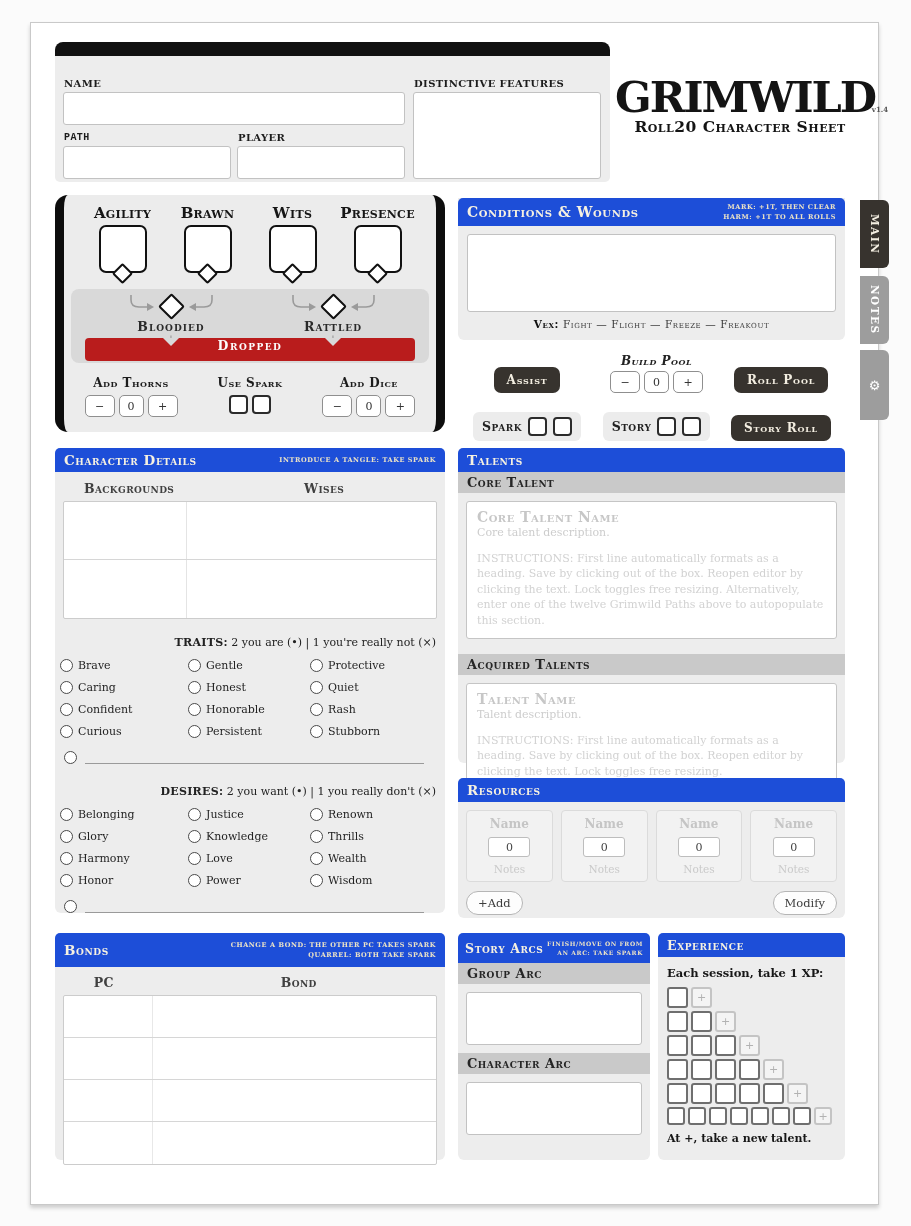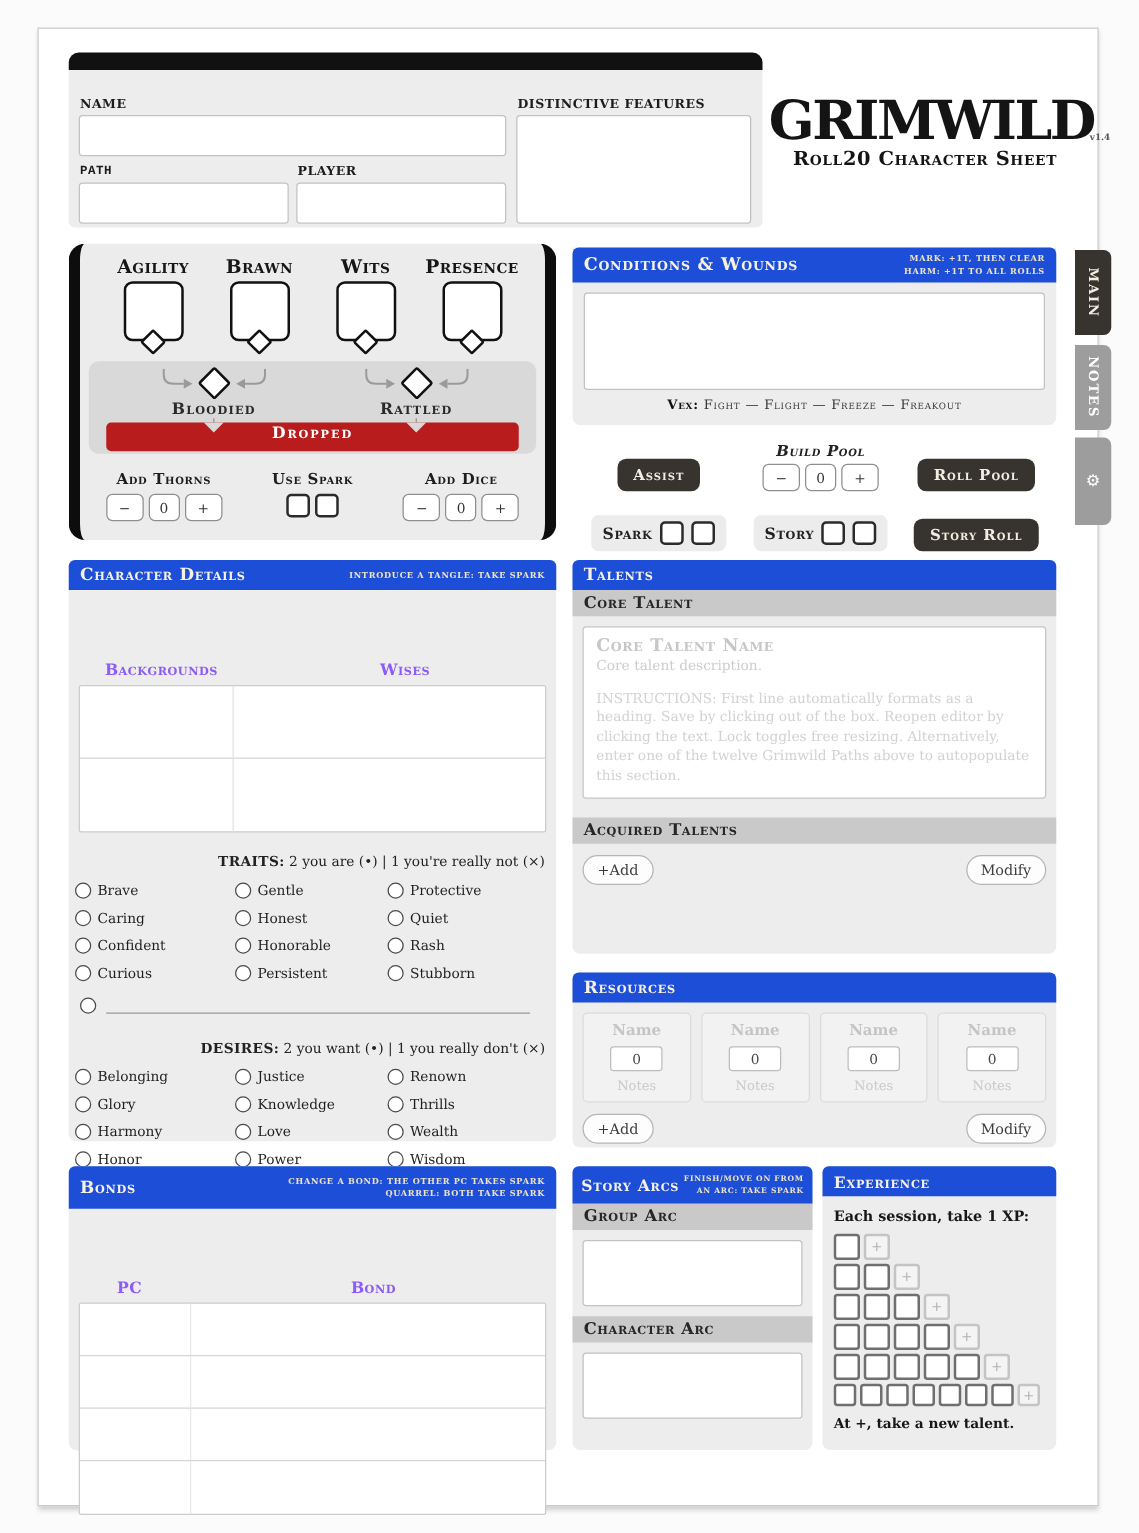--- a/index.html
+++ b/index.html
@@ -81,21 +81,21 @@
   #tab-main .vtext { color:#f3eee1; }
   #tab-notes { top:276px; height:68px; background:#9d9d9d; }
   #tab-settings { top:350px; height:70px; background:#9d9d9d; color:#fff; font-size:13px; }
 
   
   #details-panel { left:55px; top:448px; width:390px; height:465px; }
   #details-panel .phead { height:24px; }
   .bw-labels { display:flex; margin-top:9px; }
   .bw-labels .l1 { width:38%; text-align:center; }
   .bw-labels .l2 { flex:1; text-align:center; }
-  .col-label { font-variant:small-caps; font-weight:bold; font-size:12.5px; letter-spacing:.4px; color:#8b5cf6;margin-top:47px; }
+  .col-label { font-variant:small-caps; font-weight:bold; font-size:12.5px; letter-spacing:.4px; color:#404040; }
   .bw-table { margin:5px 8px 0; background:#fff; border:1px solid #ccc; border-radius:2px; }
   .bw-row { display:flex; height:58px; border-bottom:1px solid #d6d6d6; }
   .bw-row:last-child { border-bottom:none; }
   .bw-c1 { width:33%; border-right:1px solid #e4e4e4; }
   .bw-c2 { flex:1; }
   .opt-heading { font-size:11px; color:#222; padding:0 9px; margin-top:17px;text-align:right; }
   .opt-heading b { letter-spacing:.3px; }
   .opt-grid { display:grid; grid-template-columns:128px 122px 1fr; row-gap:9px; padding:0 5px; margin-top:10px; }
   .opt { display:flex; align-items:center; gap:5px; }
   .radio { width:13px; height:13px; border:1.5px solid #4a4a4a; border-radius:50%; background:#fff; flex:0 0 auto; }
@@ -478,20 +478,26 @@
   <div class="phead">
       <span class="ptitle" style="font-size:13.5px">Talents</span>
     </div>
   <div class="subbar">Core Talent</div>
   <div class="talent-box">
     <div class="ph-title">Core Talent Name</div>
     <div class="ph-desc">Core talent description.</div>
     <div class="ph-instr">INSTRUCTIONS: First line automatically formats as a heading. Save by clicking out of the box. Reopen editor by clicking the text. Lock toggles free resizing. Alternatively, enter one of the twelve Grimwild Paths above to autopopulate this section.</div>
   </div>
   <div class="subbar" style="margin-top:15px;">Acquired Talents</div>
+  <div class="talent-box">
+    <div class="ph-title">Talent Name</div>
+    <div class="ph-desc">Talent description.</div>
+    <div class="ph-instr">INSTRUCTIONS: First line automatically formats as a heading. Save by clicking out of the box. Reopen editor by clicking the text. Lock toggles free resizing.</div>
+    <div class="rh"></div>
+  </div>
   <div class="btn-row">
     <button class="lite-btn">+Add</button>
     <button class="lite-btn">Modify</button>
   </div>
 </div>
 
 <div id="resources-panel" class="panel">
   <div class="phead">
       <span class="ptitle" style="font-size:13.5px">Resources</span>
     </div>

